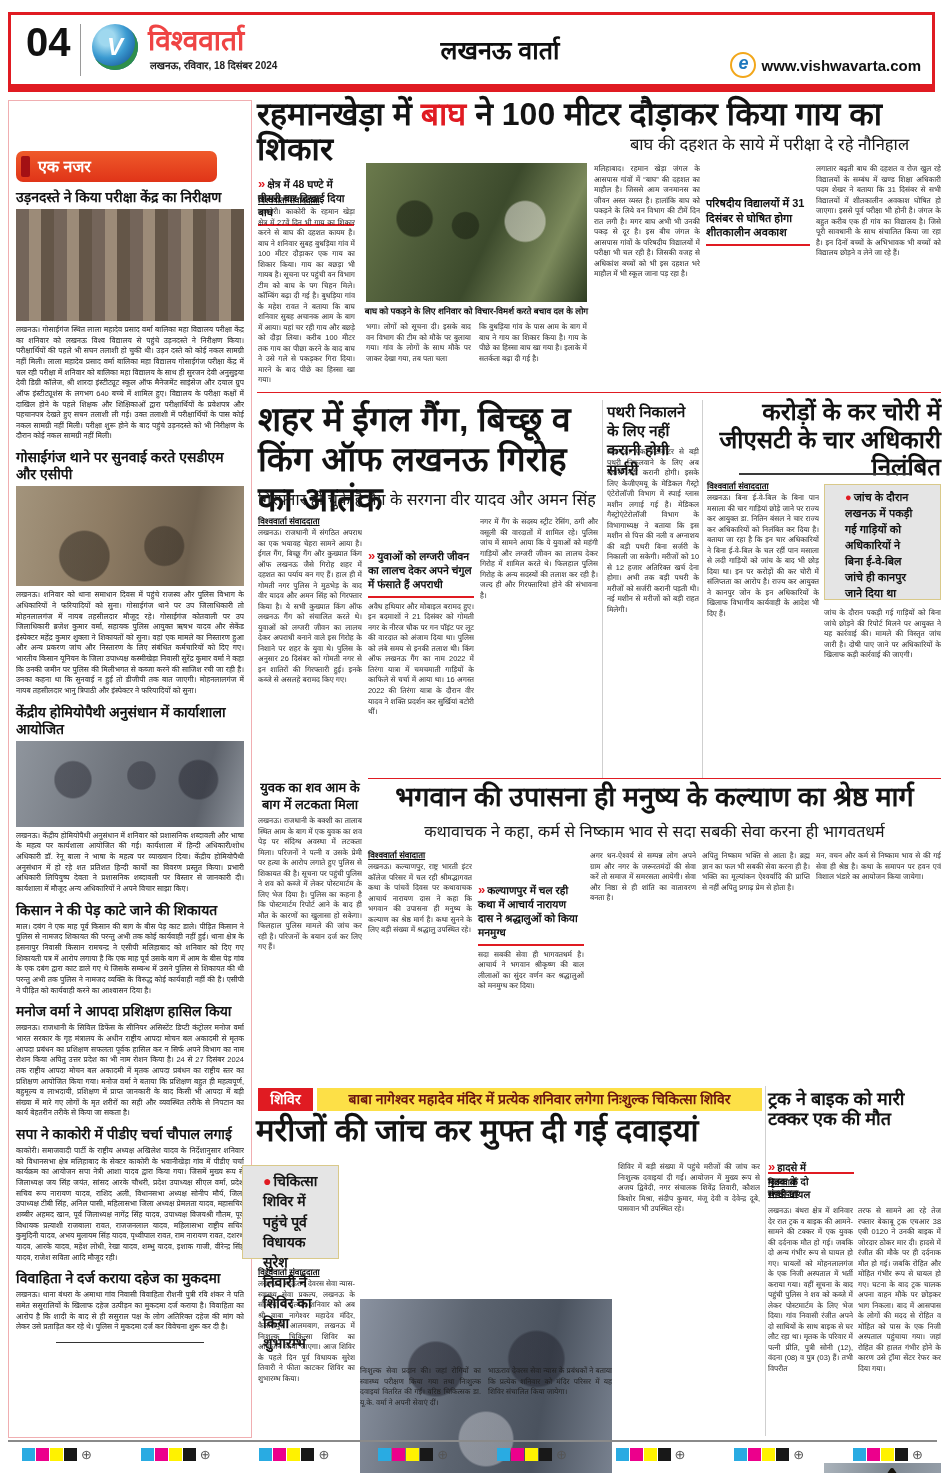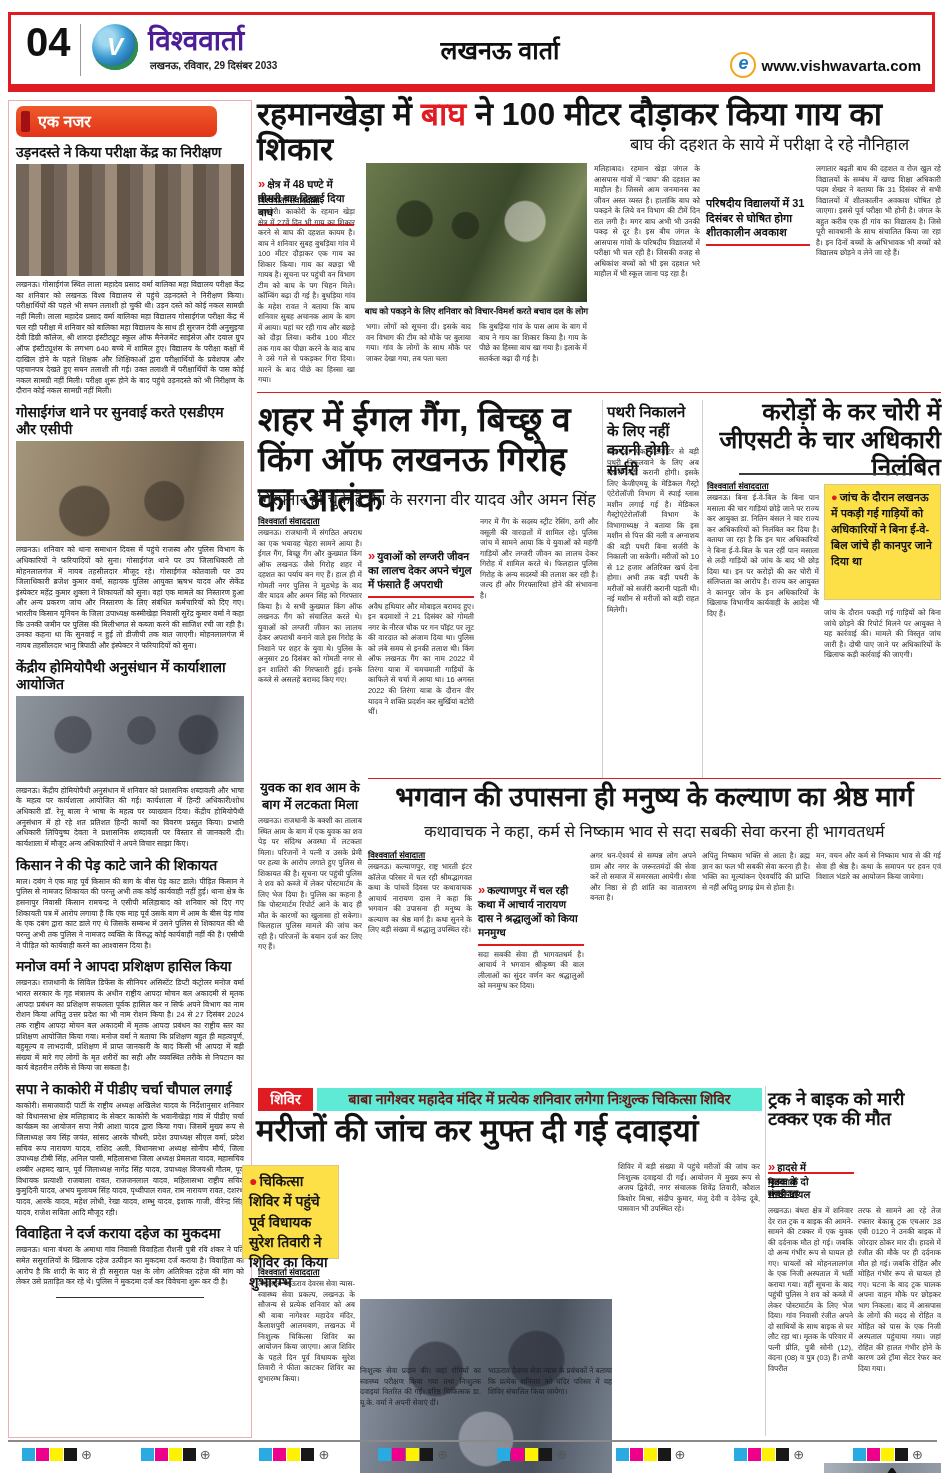--- a/index.html
+++ b/index.html
@@ -8,30 +8,30 @@
   .abs{position:absolute;}
   
   #hdr-frame{left:8px;top:12px;width:921px;height:72px;border:3px solid #e01b22;border-bottom:none;background:#fff;}
   #hdr-bar{left:8px;top:84px;width:927px;height:8px;background:#e01b22;}
   #page-number{left:26px;top:20px;font-size:40px;font-weight:700;color:#111;}
   #hdr-div{left:80px;top:24px;width:0;height:52px;border-left:1.5px solid #9a9a9a;}
   #logo{left:92px;top:24px;width:46px;height:46px;border-radius:50%;
         background:radial-gradient(circle at 32% 30%,#9fd8ef 0 18%,#3a9ad1 45%,#1c5f9e 75%,#134a7e);
         box-shadow:inset -3px -4px 0 #2e8f4c;display:flex;align-items:center;justify-content:center;}
   #logo span{color:#fff;font-weight:700;font-size:24px;font-style:italic;}
-  #masthead{left:148px;top:20px;font-size:28px;font-weight:700;color:#4c1d95;}
+  #masthead{left:148px;top:20px;font-size:28px;font-weight:700;color:#ef4444;}
   #dateline{left:150px;top:58px;font-size:10px;font-weight:700;color:#222;}
   #edition-title{left:360px;top:32px;width:280px;text-align:center;font-size:25px;font-weight:700;color:#0f0f0f;}
   #website{right:24px;top:52px;display:flex;align-items:center;gap:5px;font-size:15px;font-weight:700;color:#111;}
   #website .e-icon{display:inline-block;width:22px;height:22px;border:2px solid #f2a71b;border-radius:50%;
         color:#1e78be;font-weight:700;font-style:italic;font-size:18px;line-height:19px;text-align:center;}
   
   #leftcol{left:8px;top:100px;width:244px;height:1338px;border:1.5px solid #f0aeb1;padding:5px 7px;box-sizing:border-box;overflow:hidden;}
   #ek-badge{position:relative;width:88%;background:linear-gradient(#ef5a2a,#e03418);border-radius:7px;color:#fff;
-        font-weight:700;font-size:16px;padding:4px 10px 5px 22px;box-sizing:border-box;}
+        font-weight:700;font-size:16px;padding:4px 10px 5px 22px;box-sizing:border-box;margin-top:45px;}
   #ek-badge::before{content:"";position:absolute;left:5px;top:5px;bottom:5px;width:9px;background:#a31014;border-radius:2px;}
   .lart{margin-top:7px;}
   .lart h3{margin:0 0 3px;font-size:14px;line-height:1.22;font-weight:700;color:#141414;}
   .lart .bt{font-size:7.5px;}
   .ph{position:relative;overflow:hidden;}
   .lart .ph{width:100%;height:112px;margin:1px 0 4px;}
   .bt{font-size:7.4px;line-height:1.42;text-align:justify;color:#1f1f1f;overflow:hidden;}
   .byline{font-weight:700;font-size:8.4px;color:#111;text-decoration:underline;margin-bottom:2px;}
   .kick{font-weight:700;font-size:10.5px;line-height:1.32;color:#121212;margin-top:32px;}
   .kick .mk{color:#e01b22;font-size:13px;margin-right:2px;}
@@ -41,24 +41,24 @@
   .vline{position:absolute;width:0;border-left:1px solid #cfcfcf;}
   .hr-red{position:absolute;border-top:1.5px solid #e01b22;height:0;}
   
   .ph-crowd{background:repeating-linear-gradient(90deg,#74655a 0 13px,#9c8b78 13px 25px,#645648 25px 38px),linear-gradient(#b9ab9a,#8d7e6d);}
   .ph-meeting{background:radial-gradient(circle at 30% 70%,rgba(30,25,20,.45) 0 14%,transparent 15%),radial-gradient(circle at 65% 60%,rgba(30,25,20,.4) 0 12%,transparent 13%),linear-gradient(100deg,#a3947c,#8d7b63 40%,#6f614f 75%,#a3947c);}
   .ph-group{background:radial-gradient(circle at 25% 45%,rgba(20,20,30,.4) 0 10%,transparent 11%),radial-gradient(circle at 55% 40%,rgba(20,20,30,.35) 0 10%,transparent 11%),radial-gradient(circle at 80% 45%,rgba(20,20,30,.4) 0 10%,transparent 11%),linear-gradient(105deg,#8f959d,#6f747c 45%,#5d626b 80%,#8f959d);}
   .ph-tiger{background:radial-gradient(circle at 22% 40%,rgba(15,20,10,.5) 0 9%,transparent 10%),radial-gradient(circle at 45% 45%,rgba(15,20,10,.45) 0 9%,transparent 10%),radial-gradient(circle at 72% 42%,rgba(230,228,220,.55) 0 11%,transparent 12%),linear-gradient(115deg,#6b7a4c,#4f5d3a 30%,#3c4a2c 55%,#7c8a5c 80%,#2f3d22);}
   .ph-camp{background:radial-gradient(circle at 30% 35%,rgba(25,25,35,.45) 0 12%,transparent 13%),radial-gradient(circle at 70% 30%,rgba(25,25,35,.4) 0 12%,transparent 13%),radial-gradient(circle at 50% 70%,rgba(240,240,245,.35) 0 14%,transparent 15%),linear-gradient(100deg,#8a92a0,#5c6470 40%,#4a525e 70%,#7b8492);}
   .ph-accident{background:linear-gradient(100deg,#aab3bb,#7e8892 50%,#99a2ac);}
   
-  .ybox{background:#fde047;border:1px solid #d9c98a;padding:5px 6px;font-weight:700;font-size:11px;line-height:1.45;color:#141414;box-sizing:border-box;}
+  .ybox{background:#e5e5e5;border:1px solid #d9c98a;padding:5px 20px;font-weight:700;font-size:11px;line-height:1.45;color:#141414;box-sizing:border-box;}
   .ybox .dot{color:#e01b22;margin-right:2px;}
   #camp-label{background:#e01b22;color:#fff;font-weight:700;font-size:14px;text-align:center;line-height:23px;}
-  #camp-strip{background:#5eead4;color:#6b1411;font-weight:700;font-size:14px;text-align:center;line-height:23px;overflow:hidden;white-space:nowrap;}
+  #camp-strip{background:#fde047;color:#6b1411;font-weight:700;font-size:14px;text-align:center;line-height:23px;overflow:hidden;white-space:nowrap;}
   #gst-rule{width:170px;margin:3px auto 0;border-bottom:2px solid #3a3a3a;}
   
   #foot-rule{left:8px;top:1440px;width:929px;border-top:2px solid #8a8a8a;}
   #regmarks{left:22px;top:1448px;width:901px;display:flex;justify-content:space-between;}
   .reggroup{display:flex;align-items:center;gap:1px;}
   .sq{width:13px;height:13px;display:inline-block;}
   .sq-c{background:#29abe2;} .sq-m{background:#ec008c;} .sq-y{background:#fff200;} .sq-k{background:#181818;}
   .regx{color:#555;font-size:13px;margin-left:3px;line-height:13px;}
 </style>
 </head>
@@ -66,21 +66,21 @@
 
 <div class="page">
 
   <div class="abs" id="hdr-frame"></div>
   <div class="abs" id="page-number">04</div>
   <div class="abs" id="hdr-div"></div>
   <div class="abs" id="logo">
     <span>V</span>
   </div>
   <div class="abs" id="masthead">विश्ववार्ता</div>
-  <div class="abs" id="dateline">लखनऊ, रविवार, 29 दिसंबर 2033</div>
+  <div class="abs" id="dateline">लखनऊ, रविवार, 18 दिसंबर 2024</div>
   <div class="abs" id="edition-title">लखनऊ वार्ता</div>
   <div class="abs" id="website">
     <span class="e-icon">e</span>
     <span>www.vishwavarta.com</span>
   </div>
   <div class="abs" id="hdr-bar"></div>
 
   <div class="abs" id="leftcol">
     <div id="ek-badge">एक नजर</div>
 

